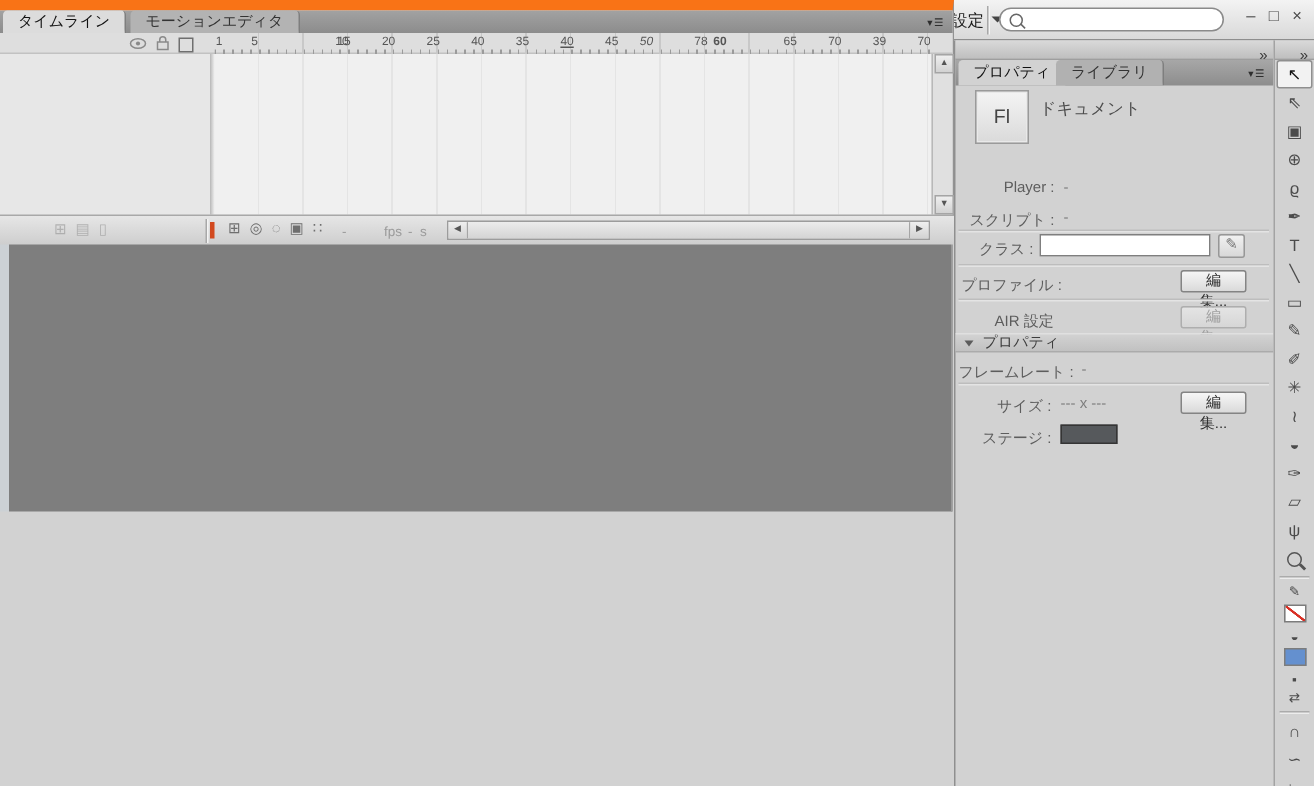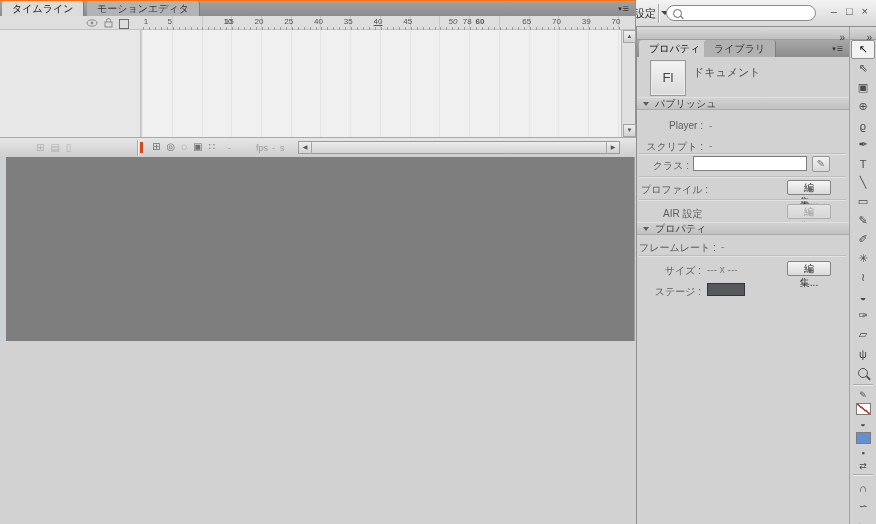--- a/index.html
+++ b/index.html
@@ -25,21 +25,21 @@
   .mag{width:7px;height:7px;border:1px solid #666;border-radius:50%;position:relative;flex:0 0 auto}
   .mag::after{content:"";position:absolute;width:4px;height:1px;background:#666;right:-3px;bottom:-1px;transform:rotate(45deg)}
   .winctl{right:8px;top:3px;display:flex;gap:9px;font-size:11px;color:#4a4a4a}
   .winctl span{cursor:default;line-height:16px}
 
   
   .edge-strip{left:0;top:27;width:6px;height:341px;background:#ccd1d5}
   .stage{left:6px;top:27;width:629px;height:341px;background:#7e7e7e;border-right:1px solid #9a9a9a;box-sizing:border-box}
 
   
-  .tl{left:0;top:368;width:636px;height:156px;background:#e9e9e9;border-top:1px solid #f97316;
+  .tl{left:0;top:368;width:636px;height:156px;background:#e9e9e9;border-top:7px solid #f97316;
       border-right:1px solid #939393;box-sizing:border-box}
   .tl-tabbar{left:0;top:0;width:100%;height:15px;background:linear-gradient(#a2a2a2,#8c8c8c)}
   .tl-tab{position:absolute;top:0;height:15px;font-size:10px;line-height:15px;padding:0 10px;color:#333;
           border-right:1px solid #7e7e7e;border-top-left-radius:3px;border-top-right-radius:3px}
   .tl-tab.active{background:#dcdcdc;color:#111}
   .tl-tab.inactive{background:#b3b3b3}
   .panelmenu{font-size:7px;color:#2e2e2e;letter-spacing:1px}
   .tl-header{left:0;top:15px;width:100%;height:14px;background:#dedede;border-bottom:1px solid #c2c2c2;box-sizing:border-box}
   .ruler{left:143px;top:15px;width:477px;height:14px;overflow:hidden;
          background:repeating-linear-gradient(to right,transparent 0 28.75px,#c8c8c8 28.75px 29.75px)}
@@ -169,21 +169,21 @@
     <span class="fnum" style="left: 3px;">1</span>
         <span class="fnum" style="left: 26.8px;">5</span>
         <span class="fnum" style="left: 74px; margin-left: 11px;">10</span>
         <span class="fnum" style="left: 86.3px;">15</span>
         <span class="fnum" style="left: 116.05px;">20</span>
         <span class="fnum" style="left: 145.8px;">25</span>
         <span class="fnum" style="left: 175.55px;">40</span>
         <span class="fnum" style="left: 205.3px;">35</span>
         <span class="fnum" style="left: 235.05px; text-decoration: underline;">40</span>
         <span class="fnum" style="left: 264.8px;">45</span>
-        <span class="fnum" style="left: 310px; font-style: italic;">50</span>
+        <span class="fnum" style="left: 288px; font-style: italic;">50</span>
         <span class="fnum" style="left: 324.3px;">78</span>
         <span class="fnum" style="left: 337px; font-weight: bold;">60</span>
         <span class="fnum" style="left: 383.8px;">65</span>
         <span class="fnum" style="left: 413.55px;">70</span>
         <span class="fnum" style="left: 443.3px;">39</span>
         <span class="fnum" style="left: 473.05px;">70</span>
       </div>
 
     <div class="abs tl-tracks">
       <div class="abs layerpane"></div>
@@ -228,24 +228,20 @@
     </div>
     <div class="abs p-tabbar">
       <div class="p-tab active" style="left:2px">プロパティ</div>
       <div class="p-tab inactive" style="left:67px">ライブラリ</div>
       <div class="abs panelmenu" style="right:5px;top:5px">▾☰</div>
     </div>
 
     <div class="abs doc-icon">Fl</div>
     <div class="abs doc-label">ドキュメント</div>
 
-    <div class="abs sect" style="top:70px">
-      <span class="tri"></span>
-      <span>パブリッシュ</span>
-    </div>
 
     <div class="lbl rlbl" style="left:0;top:93px;width:66px">Player :</div>
     <div class="val" style="left:72px;top:93px">-</div>
 
     <div class="lbl rlbl" style="left:0;top:113px;width:66px">スクリプト :</div>
     <div class="val" style="left:72px;top:113px">-</div>
 
     <div class="sep" style="top:126px"></div>
 
     <div class="lbl rlbl" style="left:0;top:132px;width:52px">クラス :</div>

